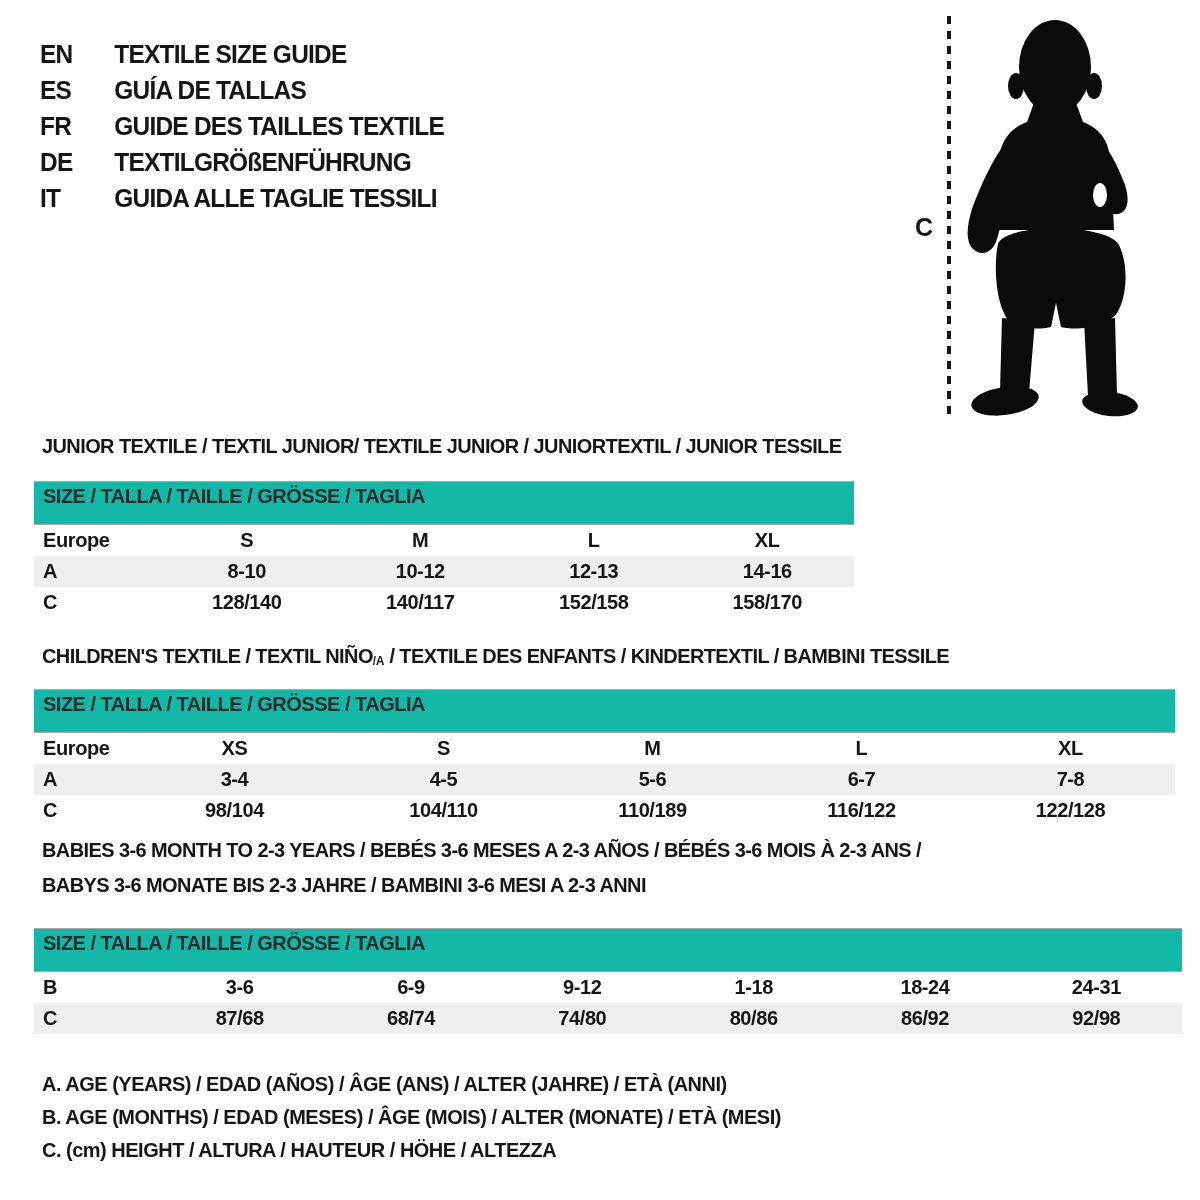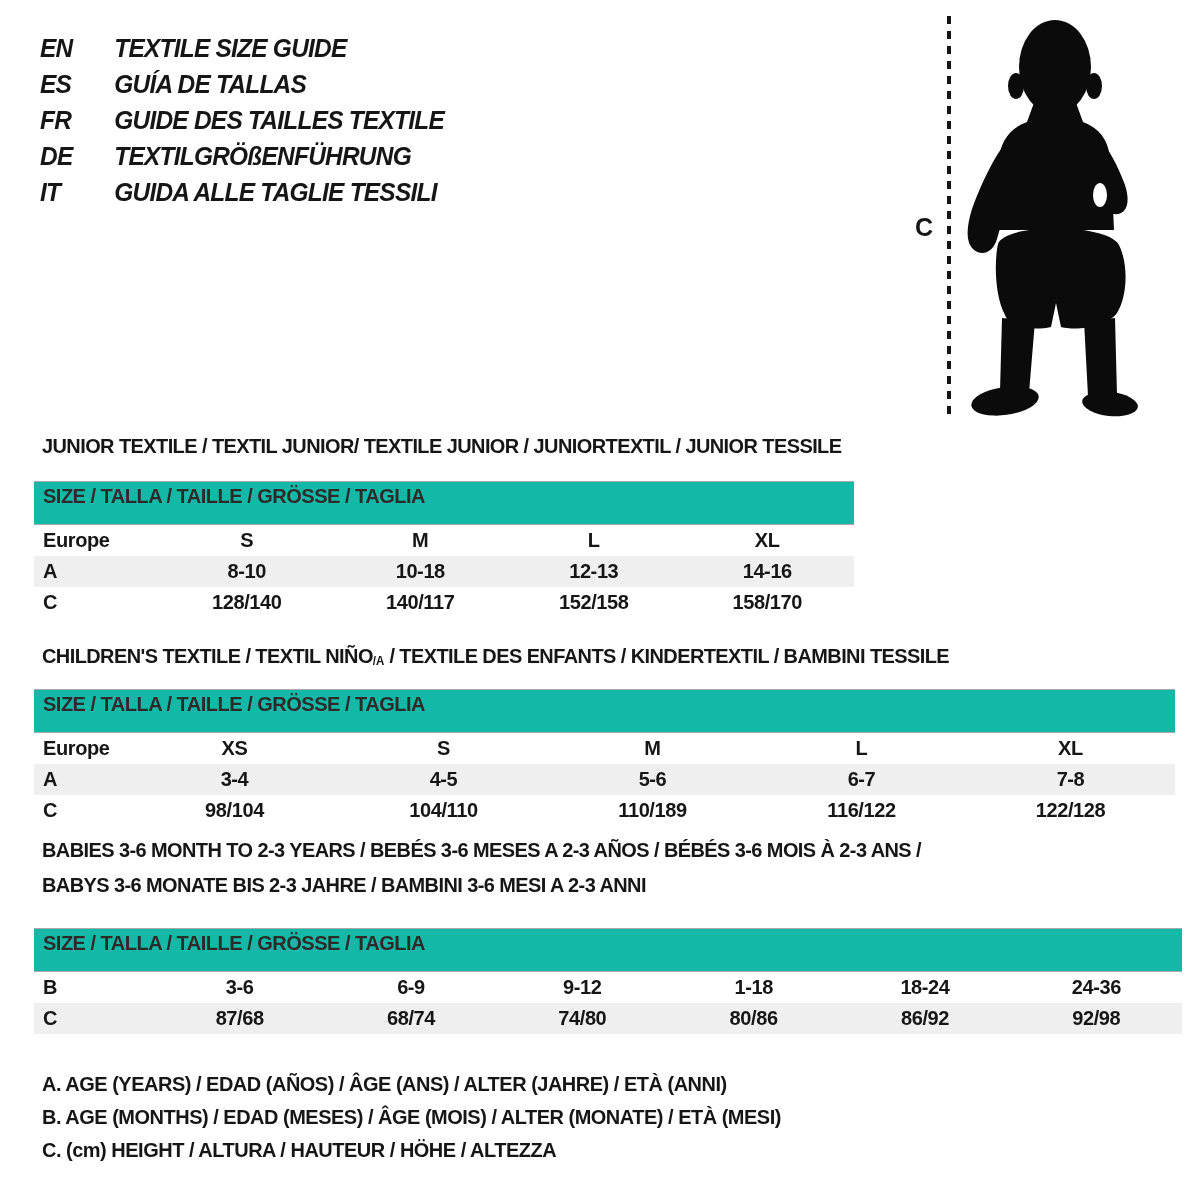--- a/index.html
+++ b/index.html
@@ -7,21 +7,21 @@
     width: 1200px; height: 1200px;
     background: #ffffff;
     font-family: "Liberation Sans", "DejaVu Sans", sans-serif;
     color: #161616;
     position: relative;
     overflow: hidden;
   }
   .abs { position: absolute; }
 
   
-  .lang-block { left: 40px; top: 30px; font-style: italic; }
+  .lang-block { left: 40px; top: 36px; }
   .lang-row {
     display: grid;
     grid-template-columns: 79px 1fr;
     height: 36px;
     align-items: center;
     font-size: 26px;
     font-weight: bold;
     letter-spacing: -0.8px;
     white-space: nowrap;
     transform: scaleX(0.94);
@@ -65,20 +65,21 @@
     box-sizing: border-box;
     white-space: nowrap;
   }
   .sg-row {
     display: flex;
     height: 31px;
     align-items: center;
     font-size: 20px;
     font-weight: bold;
     letter-spacing: -0.4px;
+    justify-content: center;
   }
   .sg-row.shaded { background: #efefef; }
   .sg-label { padding-left: 9px; box-sizing: border-box; }
   .junior  .sg-label { width: 126px; }
   .children .sg-label { width: 96px; }
   .babies  .sg-label { width: 120px; }
   .sg-cell { flex: 1; text-align: center; }
 
   
   .footnote {
@@ -148,21 +149,21 @@
   <div class="sg-row">
     <span class="sg-label">Europe</span>
     <span class="sg-cell">S</span>
     <span class="sg-cell">M</span>
     <span class="sg-cell">L</span>
     <span class="sg-cell">XL</span>
   </div>
   <div class="sg-row shaded">
     <span class="sg-label">A</span>
     <span class="sg-cell">8-10</span>
-    <span class="sg-cell">10-18</span>
+    <span class="sg-cell">10-12</span>
     <span class="sg-cell">12-13</span>
     <span class="sg-cell">14-16</span>
   </div>
   <div class="sg-row">
     <span class="sg-label">C</span>
     <span class="sg-cell">128/140</span>
     <span class="sg-cell">140/117</span>
     <span class="sg-cell">152/158</span>
     <span class="sg-cell">158/170</span>
   </div>
@@ -203,21 +204,21 @@
 <div class="abs section-title" style="left:42px; top:873px;">BABYS 3-6 MONATE BIS 2-3 JAHRE / BAMBINI 3-6 MESI A 2-3 ANNI</div>
 <div class="abs sg-table babies" style="left:34px; top:928px; width:1148px;">
   <div class="sg-header">SIZE / TALLA / TAILLE / GRÖSSE / TAGLIA</div>
   <div class="sg-row">
     <span class="sg-label">B</span>
     <span class="sg-cell">3-6</span>
     <span class="sg-cell">6-9</span>
     <span class="sg-cell">9-12</span>
     <span class="sg-cell">1-18</span>
     <span class="sg-cell">18-24</span>
-    <span class="sg-cell">24-36</span>
+    <span class="sg-cell">24-31</span>
   </div>
   <div class="sg-row shaded">
     <span class="sg-label">C</span>
     <span class="sg-cell">87/68</span>
     <span class="sg-cell">68/74</span>
     <span class="sg-cell">74/80</span>
     <span class="sg-cell">80/86</span>
     <span class="sg-cell">86/92</span>
     <span class="sg-cell">92/98</span>
   </div>

